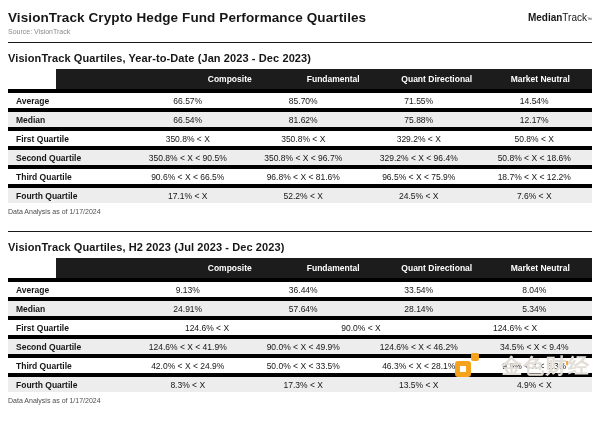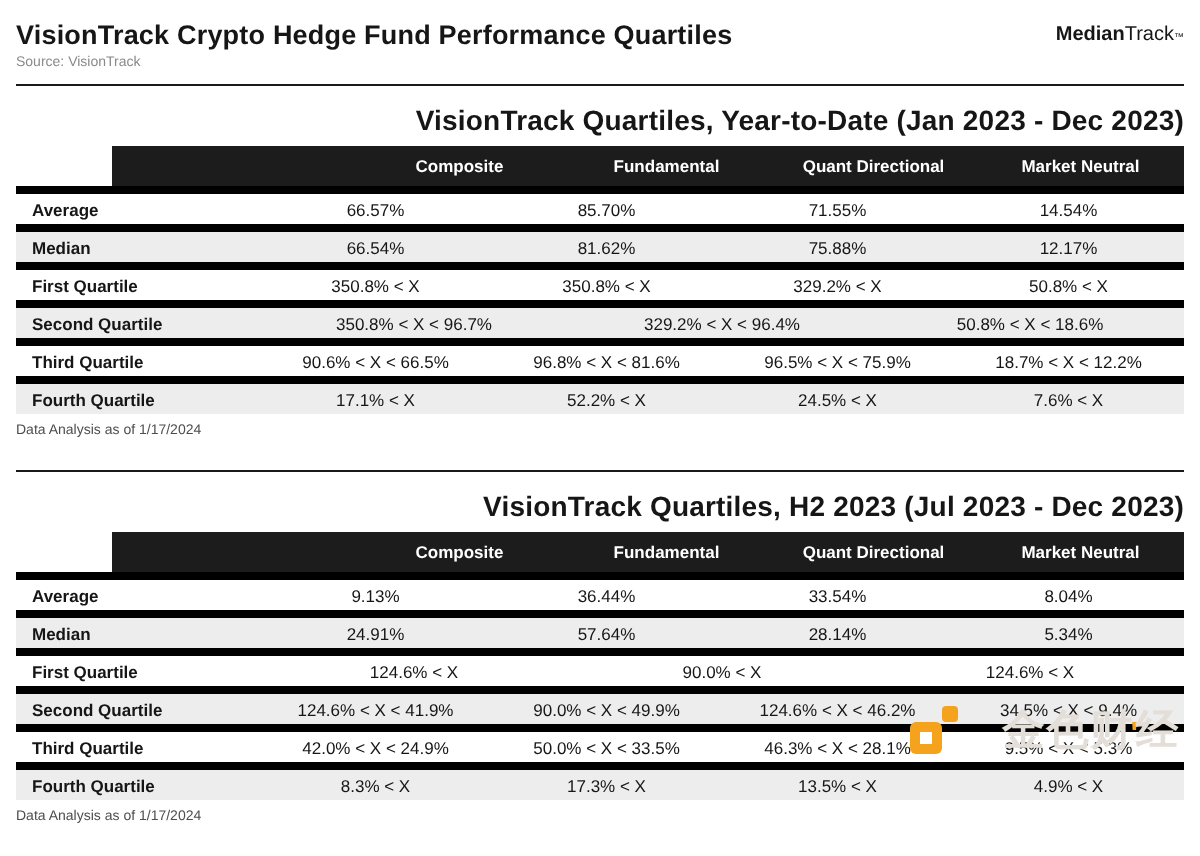--- a/index.html
+++ b/index.html
@@ -18,21 +18,21 @@
   .main-title { font-size: 13.5px; font-weight: 700; letter-spacing: 0.1px; }
   .source-line { font-size: 7px; color: #8a8a8a; margin-top: 3px; }
   .brand { font-size: 10px; padding-top: 2px; white-space: nowrap; }
   .brand .b { font-weight: 700; }
   .brand .tm { font-size: 5px; vertical-align: baseline; }
 
   .rule { border: none; border-top: 1.2px solid #1a1a1a; margin-top: 7px; }
 
   
   .tbl-section { margin-top: 9px; }
-  .tbl-title { font-size: 14px; font-weight: 700; letter-spacing: 0.1px; text-align: right; }
+  .tbl-title { font-size: 11px; font-weight: 700; letter-spacing: 0.1px; }
   .tbl { margin-top: 5px; width: 584px; }
   .tr { display: flex; align-items: center; height: 19px; font-size: 8.5px; }
   .tr.head { background: #1c1c1c; color: #ffffff; height: 20px; font-weight: 700; margin-left: 48px; }
   .tr.stripe { background: #ededed; }
   .tr.plain { background: #ffffff; }
   .tr + .tr { border-top: 4px solid #000000; }
   .tr.head { border-top: none; }
   .cell-label { flex: 0 0 122px; padding-left: 8px; font-weight: 700; }
   .cell-val { flex: 1 1 0; text-align: center; font-weight: 400; }
   .tr.head .cell-val { font-weight: 700; }
@@ -92,20 +92,21 @@
         </div>
         <div class="tr plain" style="background: rgb(255, 255, 255);">
           <div class="cell-label">First Quartile</div>
           <div class="cell-val">350.8% &lt; X</div>
           <div class="cell-val">350.8% &lt; X</div>
           <div class="cell-val">329.2% &lt; X</div>
           <div class="cell-val">50.8% &lt; X</div>
         </div>
         <div class="tr stripe" style="background: rgb(237, 237, 237);">
           <div class="cell-label">Second Quartile</div>
+          <div class="cell-val">350.8% &lt; X &lt; 90.5%</div>
           <div class="cell-val">350.8% &lt; X &lt; 96.7%</div>
           <div class="cell-val">329.2% &lt; X &lt; 96.4%</div>
           <div class="cell-val">50.8% &lt; X &lt; 18.6%</div>
         </div>
         <div class="tr plain" style="background: rgb(255, 255, 255);">
           <div class="cell-label">Third Quartile</div>
           <div class="cell-val">90.6% &lt; X &lt; 66.5%</div>
           <div class="cell-val">96.8% &lt; X &lt; 81.6%</div>
           <div class="cell-val">96.5% &lt; X &lt; 75.9%</div>
           <div class="cell-val">18.7% &lt; X &lt; 12.2%</div>

